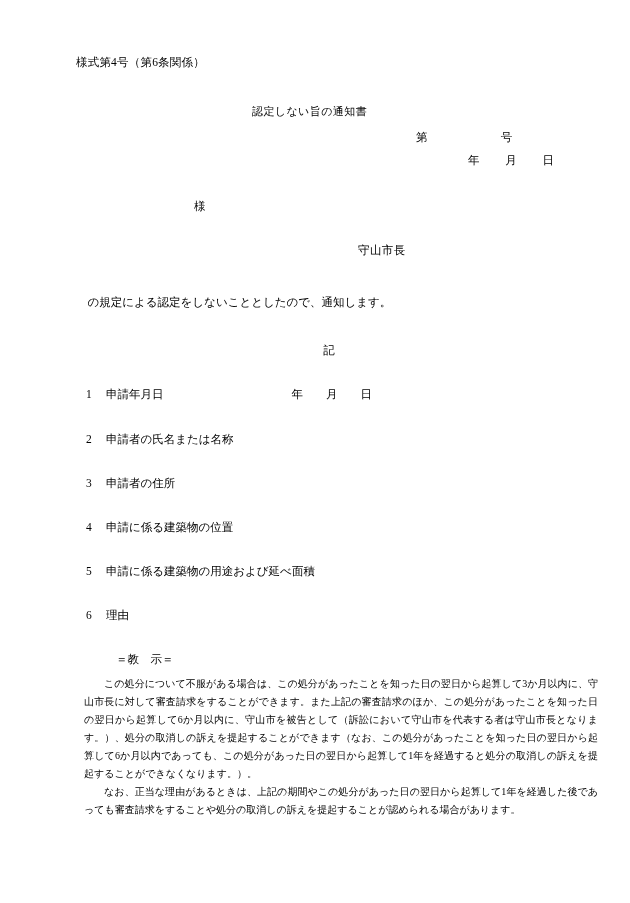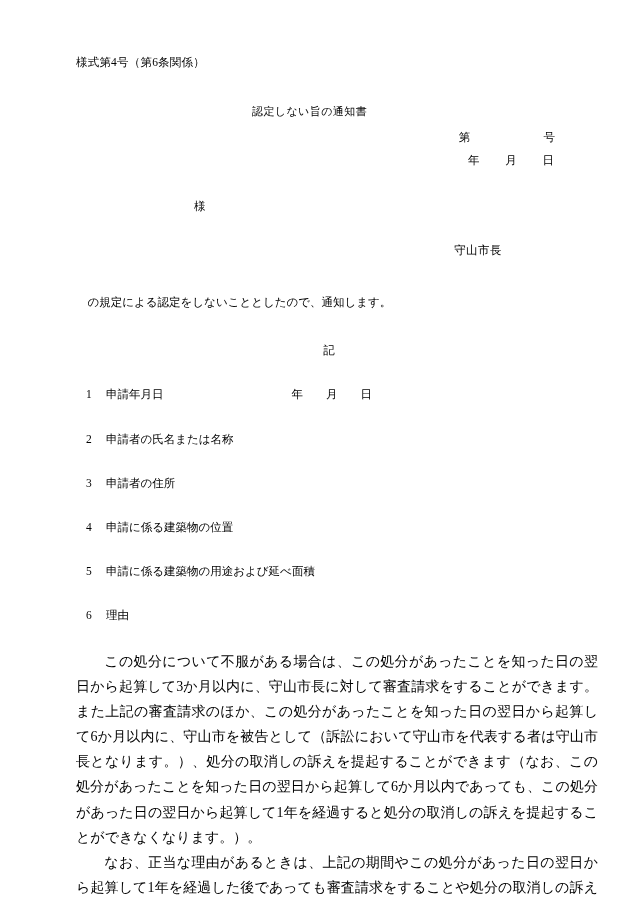--- a/index.html
+++ b/index.html
@@ -41,37 +41,36 @@
     letter-spacing: .4px;
   }
 
   
   .slot-line {
     margin: 0;
     font-size: 11.5px;
     letter-spacing: .3px;
     white-space: pre;
   }
-  .slot-line.num   { padding-left: 340px; margin-top: 4px; text-align: center; }
+  .slot-line.num   { padding-left: 340px; margin-top: 4px; }
   .slot-line.date  { padding-left: 392px; margin-top: 2px; }
 
   
   .addressee {
     margin: 26px 0 0 0;
     padding-left: 118px;
     font-size: 11.5px;
   }
 
   
   .issuer {
     margin: 24px 0 0 0;
     padding-left: 282px;
     font-size: 11.5px;
     letter-spacing: .4px;
-    text-align: center;
   }
 
   
   .lead {
     margin: 32px 0 0 0;
     font-size: 11.5px;
     line-height: 1.78;
     text-align: left;
     text-indent: 1em;
   }
@@ -113,22 +112,22 @@
   
   .kyoji {
     margin: 2px 0 0 0;
     padding-left: 40px;
     font-size: 11.5px;
     white-space: pre;
   }
 
   
   .notice {
-    margin: 6px 0 0 0;
-    font-size: 14px;
+    margin: 6px 0 0 8px;
+    font-size: 10px;
     line-height: 1.79;
     text-indent: 1em;
     text-align: justify;
     text-justify: inter-ideograph;
   }
   .notice + .notice { margin-top: 0; }
 </style>
 </head>
 <body>
 
@@ -151,17 +150,18 @@
 
   <ul class="items">
     <li class="item"><span class="idx">1</span><span>申請年月日</span><span class="slots">年        月        日</span></li>
     <li class="item"><span class="idx">2</span><span>申請者の氏名または名称</span></li>
     <li class="item"><span class="idx">3</span><span>申請者の住所</span></li>
     <li class="item"><span class="idx">4</span><span>申請に係る建築物の位置</span></li>
     <li class="item"><span class="idx">5</span><span>申請に係る建築物の用途および延べ面積</span></li>
     <li class="item"><span class="idx">6</span><span>理由</span></li>
   </ul>
 
+  <div class="kyoji">＝教　示＝</div>
 
   <p class="notice">　この処分について不服がある場合は、この処分があったことを知った日の翌日から起算して3か月以内に、守山市長に対して審査請求をすることができます。また上記の審査請求のほか、この処分があったことを知った日の翌日から起算して6か月以内に、守山市を被告として（訴訟において守山市を代表する者は守山市長となります。）、処分の取消しの訴えを提起することができます（なお、この処分があったことを知った日の翌日から起算して6か月以内であっても、この処分があった日の翌日から起算して1年を経過すると処分の取消しの訴えを提起することができなくなります。）。</p>
   <p class="notice">　なお、正当な理由があるときは、上記の期間やこの処分があった日の翌日から起算して1年を経過した後であっても審査請求をすることや処分の取消しの訴えを提起することが認められる場合があります。</p>
 
 </div>
 
 </body></html>

